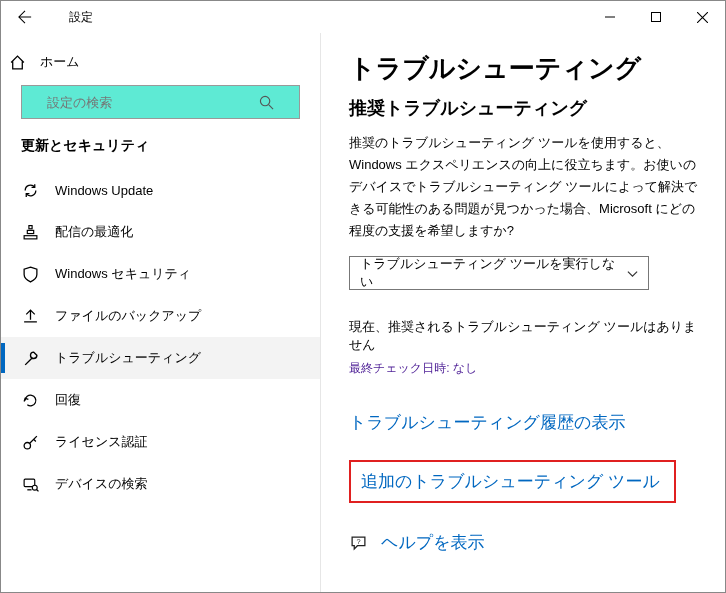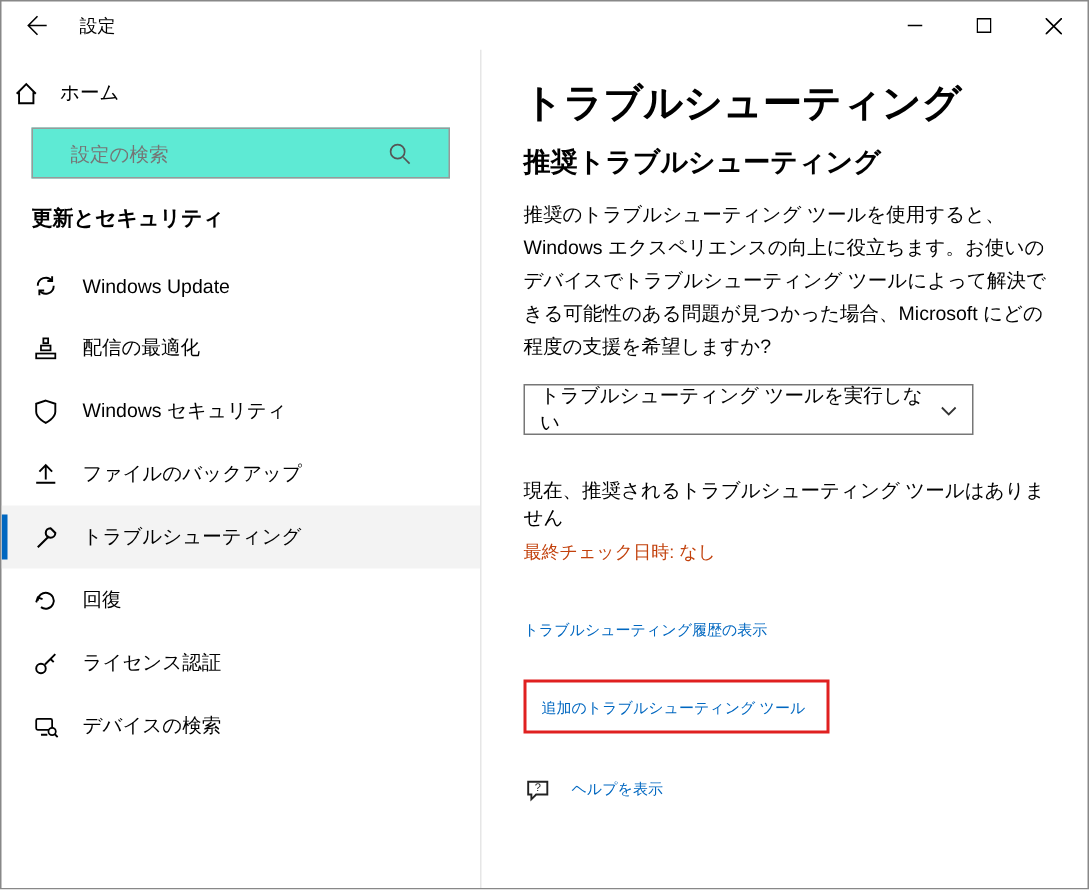--- a/index.html
+++ b/index.html
@@ -1,41 +1,41 @@
 <!DOCTYPE html>
 <html><head>
 <meta charset="utf-8">
 <style>
 * { margin: 0; padding: 0; box-sizing: border-box; }
 body { font-family: "Yu Gothic UI", "Segoe UI", Meiryo, sans-serif; font-size: 13px; color: #000; background: #fff; overflow: hidden; }
 .window { width: 726px; height: 593px; border: 1px solid #888; display: flex; flex-direction: column; background: #fff; }
 .titlebar { height: 32px; display: flex; align-items: center; padding-left: 8px; }
 .titlebar .back { width: 32px; height: 32px; display: flex; align-items: center; justify-content: center; }
-.titlebar .title { margin-left: 12px; font-size: 12px; }
+.titlebar .title { margin-left: 28px; font-size: 12px; }
 .titlebar .spacer { flex: 1; }
 .win-controls { display: flex; }
 .win-btn { width: 46px; height: 32px; display: flex; align-items: center; justify-content: center; }
 .body { flex: 1; display: flex; overflow: hidden; }
 .sidebar { width: 320px; border-right: 1px solid #e6e6e6; padding: 12px 0 0 0; overflow-y: auto; }
 .home-row { display: flex; align-items: center; padding: 8px 20px 14px 8px; gap: 14px; }
 .search-wrap { margin: 0 20px 18px 20px; border: 1px solid #999; height: 34px; display: flex; align-items: center; padding: 0 25px; background: #5eead4; }
 .search-wrap input { border: none; outline: none; flex: 1; font-size: 13px; background: transparent; }
 .category { font-weight: 700; font-size: 14px; padding: 0 20px 14px 20px; }
 .nav-item { display: flex; align-items: center; gap: 16px; padding: 12px 20px; cursor: default; position: relative; }
 .nav-item .icon-slot { width: 18px; height: 18px; display: flex; align-items: center; justify-content: center; color: #111; }
 .nav-item.selected::before { content: ""; position: absolute; left: 0; top: 6px; bottom: 6px; width: 4px; background: #0067c0; }
 .nav-item.selected { background: #f3f3f3; }
 .content { flex: 1; padding: 18px 22px 10px 28px; overflow-y: auto; }
 h1 { font-size: 26px; font-weight: 600; margin-bottom: 10px; }
 h2 { font-size: 18px; font-weight: 600; margin-bottom: 12px; }
 .desc { font-size: 13px; line-height: 1.7; margin-bottom: 14px; }
 .dropdown { border: 1px solid #777; width: 300px; height: 34px; display: flex; align-items: center; padding: 0 10px; justify-content: space-between; margin-bottom: 28px; font-size: 13px; }
 .status-line { font-size: 13px; margin-bottom: 6px; }
-.meta-line { font-size: 12px; color: #c2410c; margin-bottom: 34px; }
-.link { color: #0067c0; font-size: 10px; cursor: default; display: inline-block; }
+.meta-line { font-size: 12px; color: #4c1d95; margin-bottom: 34px; }
+.link { color: #0067c0; font-size: 17px; cursor: default; display: inline-block; }
 .link-row { margin-bottom: 26px; }
 .link-boxed { display: inline-block; border: 2px solid #e02020; padding: 8px 14px 8px 10px; margin-bottom: 28px; }
 .help-row { display: flex; align-items: center; gap: 14px; margin-bottom: 14px; }
 .help-row .hicon { width: 18px; height: 18px; display: flex; align-items: center; justify-content: center; color: #333; }
 svg { display: block; }
 </style>
 </head>
 <body>
 
 <div class="window">

